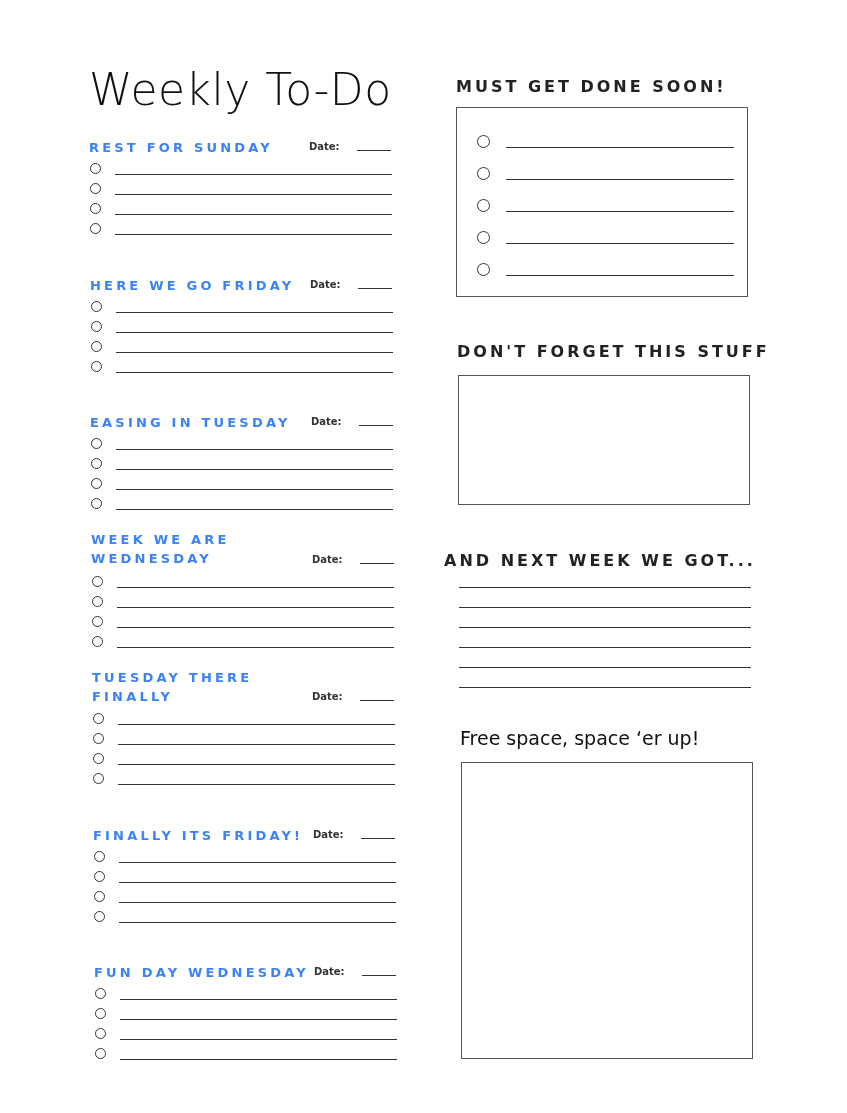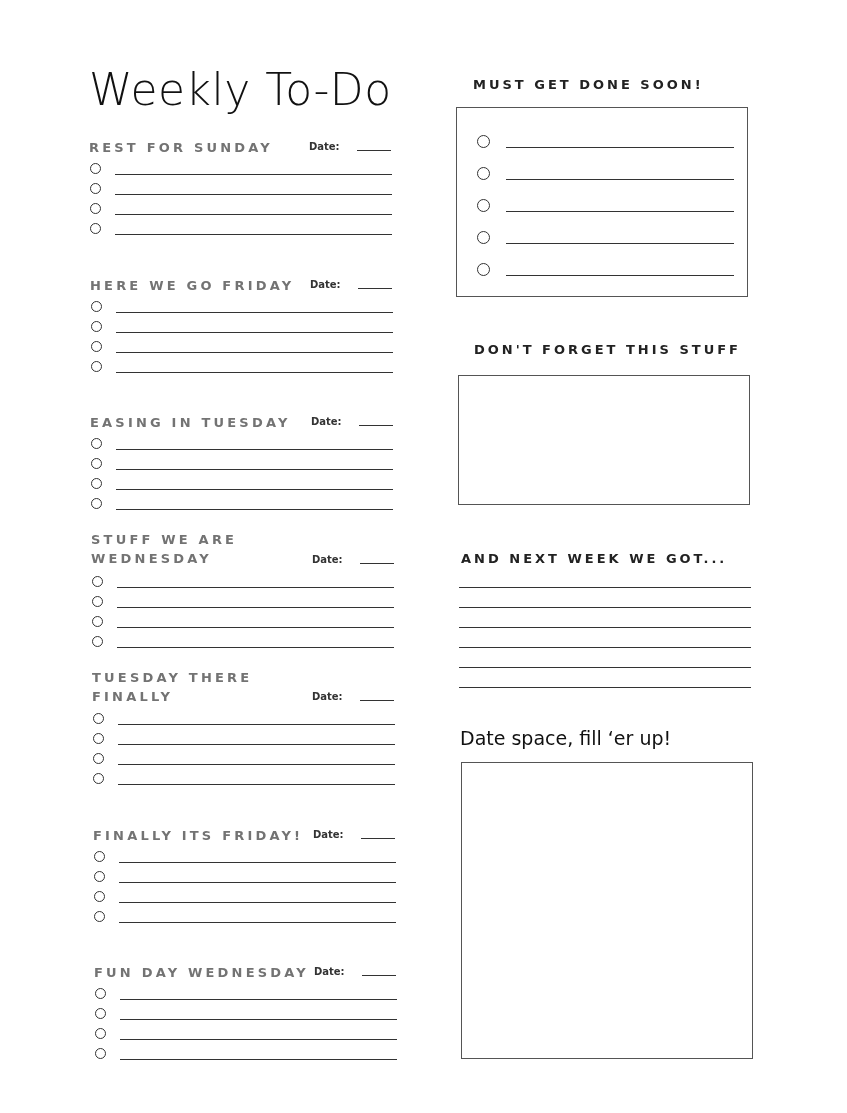--- a/index.html
+++ b/index.html
@@ -1,25 +1,25 @@
 <!DOCTYPE html>
 <html><head>
 <meta charset="utf-8">
 <style>
   html, body { margin: 0; padding: 0; background: #ffffff; }
   body { width: 847px; height: 1113px; position: relative; overflow: hidden; font-family: "Liberation Sans", sans-serif; color: #1a1a1a; }
   .abs { position: absolute; }
   .title { font-family: "DejaVu Sans", sans-serif; font-size: 44px; font-weight: 300; letter-spacing: 0.5px; color: #111; }
-  .day-head { font-family: "DejaVu Sans", sans-serif; font-size: 13px; font-weight: bold; letter-spacing: 3.2px; color: #737373; line-height: 19px; white-space: nowrap; }
+  .day-head { font-family: "DejaVu Sans", sans-serif; font-size: 13px; font-weight: bold; letter-spacing: 3.2px; color: #3b82f6; line-height: 19px; white-space: nowrap; }
   .date-label { font-family: "DejaVu Sans", sans-serif; font-size: 10px; font-weight: bold; color: #333; }
   .date-line { height: 0; border-top: 1.3px solid #333; width: 34px; }
   .circle { width: 11px; height: 11px; border: 1.4px solid #333; border-radius: 50%; box-sizing: border-box; }
   .rule { height: 0; border-top: 1.4px solid #333; }
   .box { border: 1.5px solid #555; box-sizing: border-box; }
-  .sect-head { font-family: "DejaVu Sans", sans-serif; font-size: 13px; font-weight: bold; letter-spacing: 3px; color: #222; white-space: nowrap; margin-left: 17px; }
+  .sect-head { font-family: "DejaVu Sans", sans-serif; font-size: 16px; font-weight: bold; letter-spacing: 3px; color: #222; white-space: nowrap; }
   .free-head { font-family: "DejaVu Sans", sans-serif; font-size: 19px; font-weight: 500; color: #111; white-space: nowrap; }
 </style>
 </head>
 <body>
 
 <div class="abs title" style="left:89px; top:64px;">Weekly To-Do</div>
 
 <div class="abs" style="left:89px; top:138px;">
   <div class="day-head">REST FOR SUNDAY</div>
 </div>
@@ -56,21 +56,21 @@
 <div class="abs circle" style="left:91px; top:438px;"></div>
 <div class="abs rule" style="left:116px; top:449px; width:277px;"></div>
 <div class="abs circle" style="left:91px; top:458px;"></div>
 <div class="abs rule" style="left:116px; top:469px; width:277px;"></div>
 <div class="abs circle" style="left:91px; top:478px;"></div>
 <div class="abs rule" style="left:116px; top:489px; width:277px;"></div>
 <div class="abs circle" style="left:91px; top:498px;"></div>
 <div class="abs rule" style="left:116px; top:509px; width:277px;"></div>
 
 <div class="abs" style="left:91px; top:530px;">
-  <div class="day-head">STUFF WE ARE</div>
+  <div class="day-head">WEEK WE ARE</div>
   <div class="day-head">WEDNESDAY</div>
 </div>
 <div class="abs date-label" style="left:312px; top:554px;">Date:</div>
 <div class="abs date-line" style="left:360px; top:563px;"></div>
 <div class="abs circle" style="left:92px; top:576px;"></div>
 <div class="abs rule" style="left:117px; top:587px; width:277px;"></div>
 <div class="abs circle" style="left:92px; top:596px;"></div>
 <div class="abs rule" style="left:117px; top:607px; width:277px;"></div>
 <div class="abs circle" style="left:92px; top:616px;"></div>
 <div class="abs rule" style="left:117px; top:627px; width:277px;"></div>
@@ -137,14 +137,14 @@
 <div class="abs box" style="left:458px; top:375px; width:292px; height:130px;"></div>
 
 <div class="abs sect-head" style="left:444px; top:551px;">AND NEXT WEEK WE GOT...</div>
 <div class="abs rule" style="left:459px; top:587px; width:292px;"></div>
 <div class="abs rule" style="left:459px; top:607px; width:292px;"></div>
 <div class="abs rule" style="left:459px; top:627px; width:292px;"></div>
 <div class="abs rule" style="left:459px; top:647px; width:292px;"></div>
 <div class="abs rule" style="left:459px; top:667px; width:292px;"></div>
 <div class="abs rule" style="left:459px; top:687px; width:292px;"></div>
 
-<div class="abs free-head" style="left:460px; top:727px;">Date space, fill ‘er up!</div>
+<div class="abs free-head" style="left:460px; top:727px;">Free space, space ‘er up!</div>
 <div class="abs box" style="left:461px; top:762px; width:292px; height:297px;"></div>
 
 </body></html>

